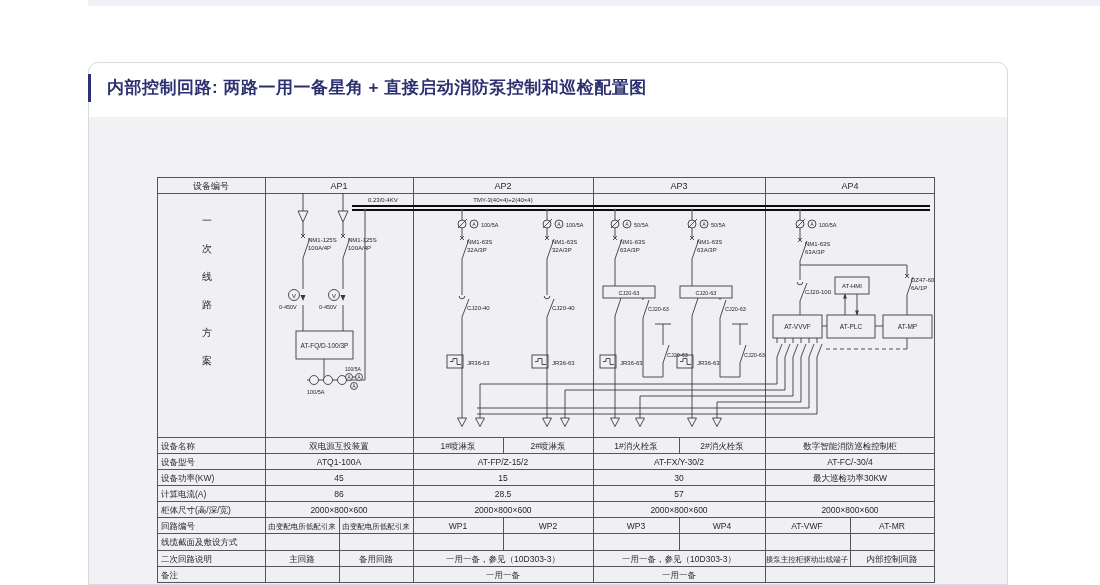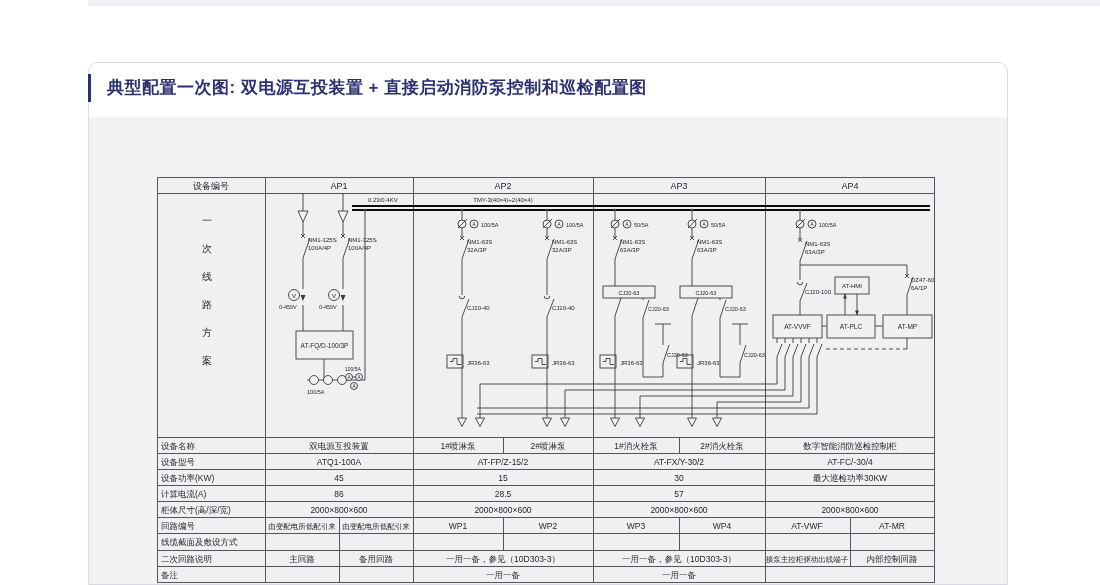--- a/index.html
+++ b/index.html
@@ -30,21 +30,21 @@
   .tm{text-anchor:middle;}
   .dash{stroke-dasharray:4 3;}
 </style>
 </head>
 <body>
 
 <div class="topstrip"></div>
 
 <div class="card">
   <div class="accent"></div>
-  <div class="title">典型配置一次图: 双电源互投装置 + 直接启动消防泵控制和巡检配置图</div>
+  <div class="title">内部控制回路: 两路一用一备星角 + 直接启动消防泵控制和巡检配置图</div>
   <div class="panel"></div>
 </div>
 
 <div class="sheet">
 <svg width="779" height="407" viewBox="0 0 779 407">
   <defs>
     <path id="arrH" d="M-4.5,0 h9 L0,8.5 Z"></path>
     <path id="arrT" d="M-5,0 h10 L0,11 Z"></path>
   </defs>
 

